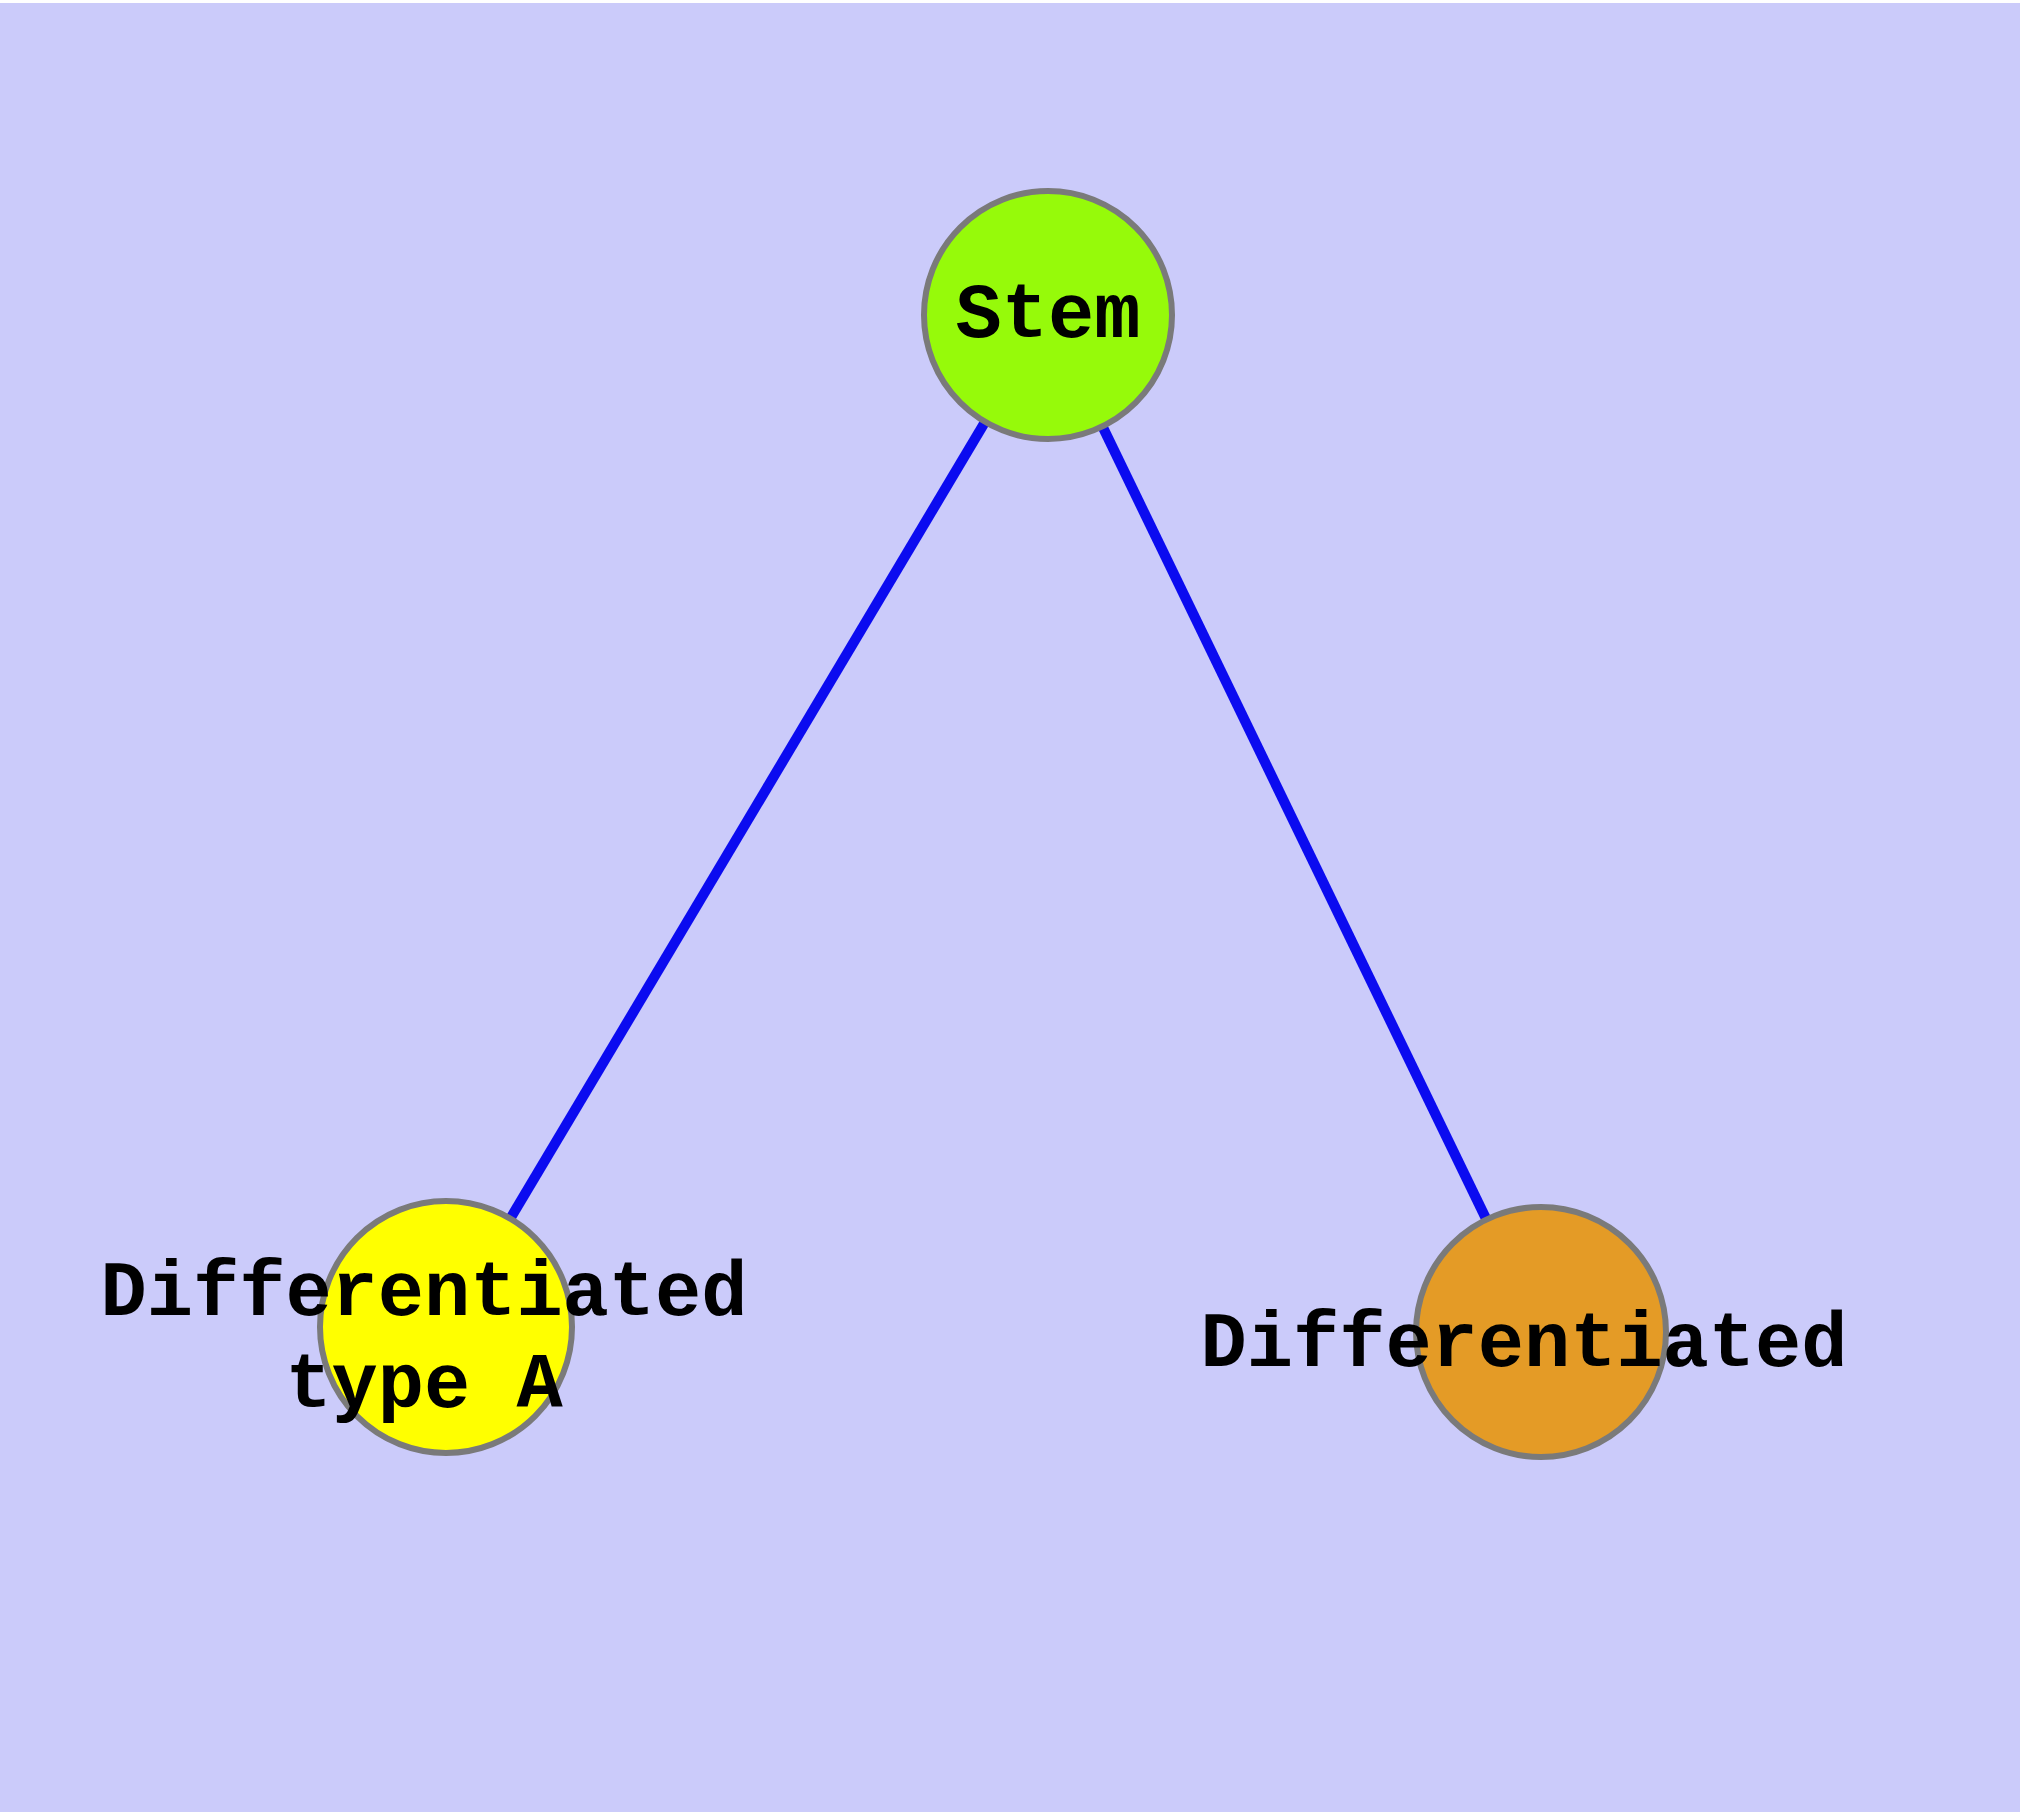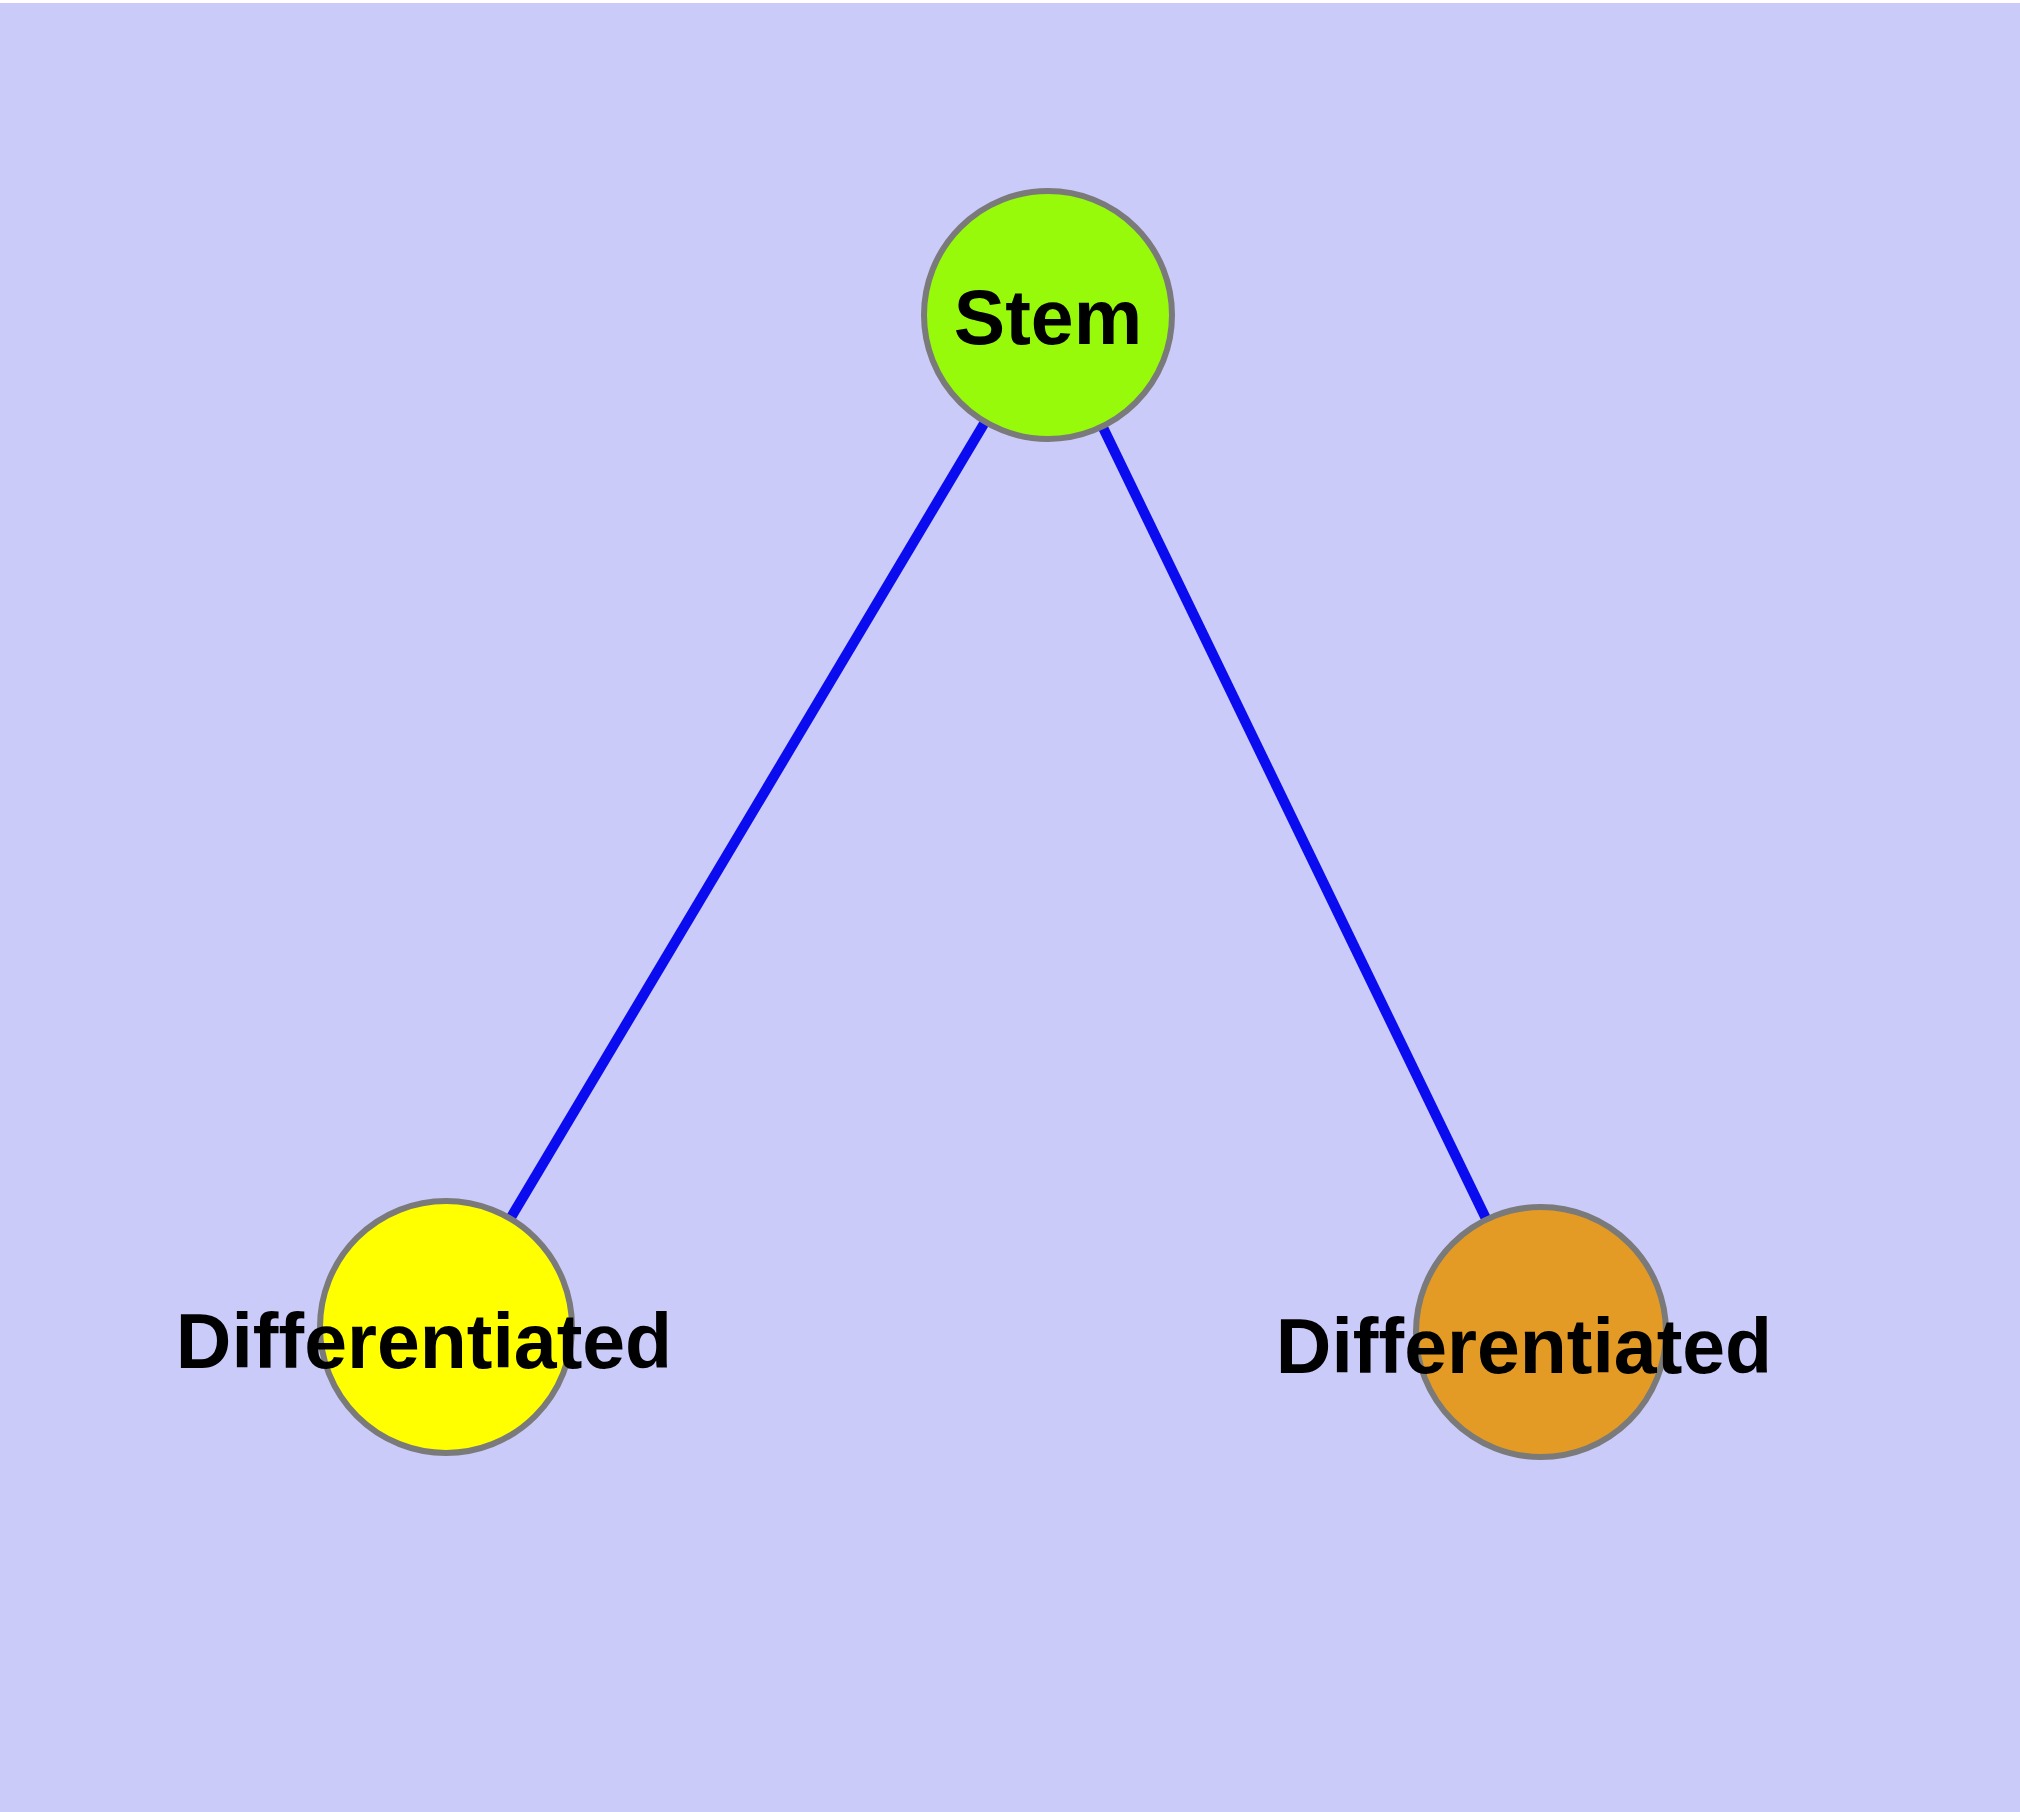--- a/index.html
+++ b/index.html
@@ -6,21 +6,21 @@
     margin: 0;
     padding: 0;
     background: #ffffff;
   }
   .stage {
     position: relative;
     width: 2021px;
     height: 1812px;
     background: #cbcbfa;
     overflow: hidden;
-    font-family: Liberation Sans, sans-serif;
+    font-family: Liberation Mono, monospace;
   }
   .top-strip {
     position: absolute;
     top: 0; left: 0; right: 0;
     height: 3.4px;
     background: #ffffff;
   }
   svg.edges {
     position: absolute;
     top: 0; left: 0;
@@ -69,20 +69,21 @@
   <div class="node node-stem" style="background-color: rgb(150, 250, 10); border-color: rgb(122, 122, 122);"></div>
 
   <div class="node node-a" style="background-color: rgb(255, 255, 0); border-color: rgb(122, 122, 122);"></div>
 
   <div class="node node-b" style="background-color: rgb(228, 155, 38); border-color: rgb(122, 122, 122);"></div>
 
   <div class="label label-stem" style="color: rgb(0, 0, 0);">Stem</div>
 
   <div class="label label-a" style="color: rgb(0, 0, 0);">
     <div>Differentiated</div>
+    <div>type A</div>
   </div>
 
   <div class="label label-b" style="color: rgb(0, 0, 0);">
     <div>Differentiated</div>
   </div>
 
 </div>
 
 
 </body></html>

